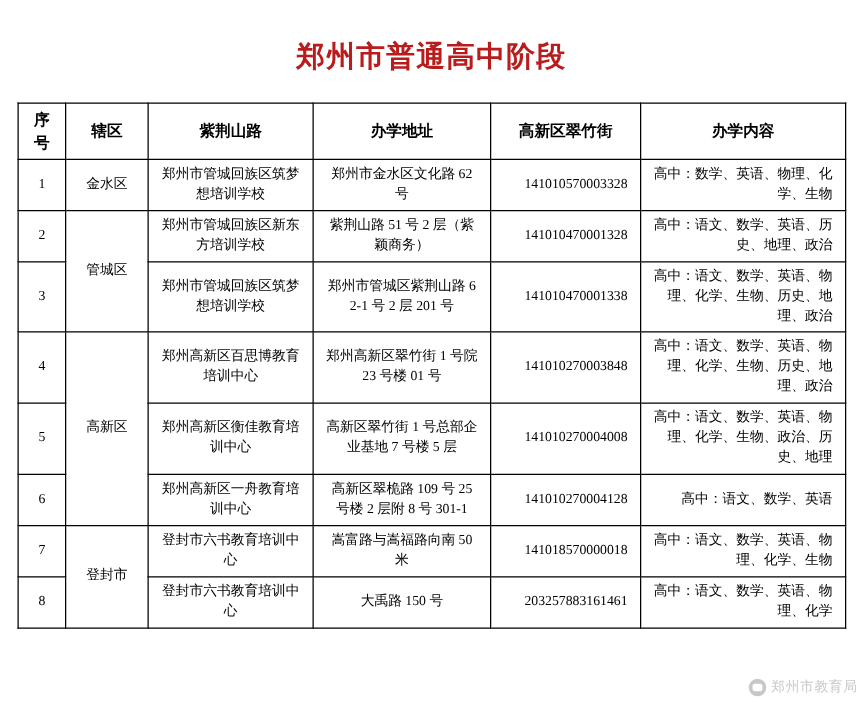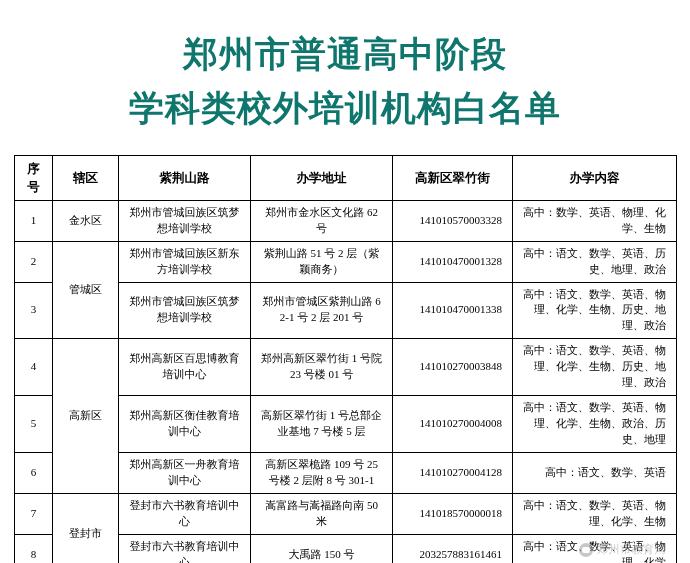--- a/index.html
+++ b/index.html
@@ -21,24 +21,24 @@
     position: relative;
     box-sizing: border-box;
   }
   .title-block {
     text-align: center;
     padding-top: 28px;
   }
   .title-line {
     font-family: "Liberation Serif", serif;
     font-weight: bold;
-    font-size: 35px;
+    font-size: 23px;
     letter-spacing: 1px;
     line-height: 1.55;
-    color: #0f766e;
+    color: #b91c1c;
   }
   .table-wrap {
     margin: 18px 14px 0 14px;
   }
   table.whitelist {
     border-collapse: collapse;
     width: 662px;
     table-layout: fixed;
     background: #fff;
   }
@@ -74,21 +74,21 @@
   }
   .col-idx { width: 38px; }
   .col-dist { width: 66px; }
   .col-name { width: 132px; }
   .col-addr { width: 142px; }
   .col-lic { width: 120px; }
   .col-content { width: 164px; }
 
   .watermark {
     position: absolute;
-    right: 24px;
+    right: 4px;
     bottom: 6px;
     display: flex;
     align-items: center;
     gap: 4px;
     opacity: 0.55;
   }
   .wm-logo {
     width: 14px;
     height: 14px;
     border-radius: 50%;
@@ -112,21 +112,20 @@
     letter-spacing: 0.5px;
   }
 </style>
 </head>
 <body>
 
 <div class="page">
 
   <div class="title-block">
     <div class="title-line">郑州市普通高中阶段</div>
-    <div class="title-line">学科类校外培训机构白名单</div>
   </div>
 
   <div class="table-wrap">
     <table class="whitelist">
       <colgroup>
         <col class="col-idx">
         <col class="col-dist">
         <col class="col-name">
         <col class="col-addr">
         <col class="col-lic">

